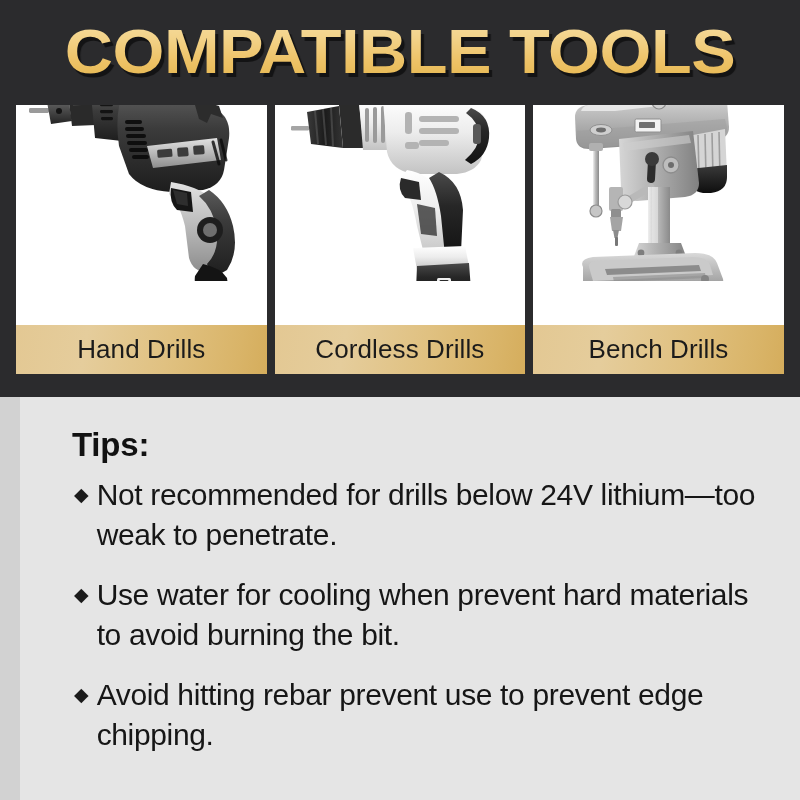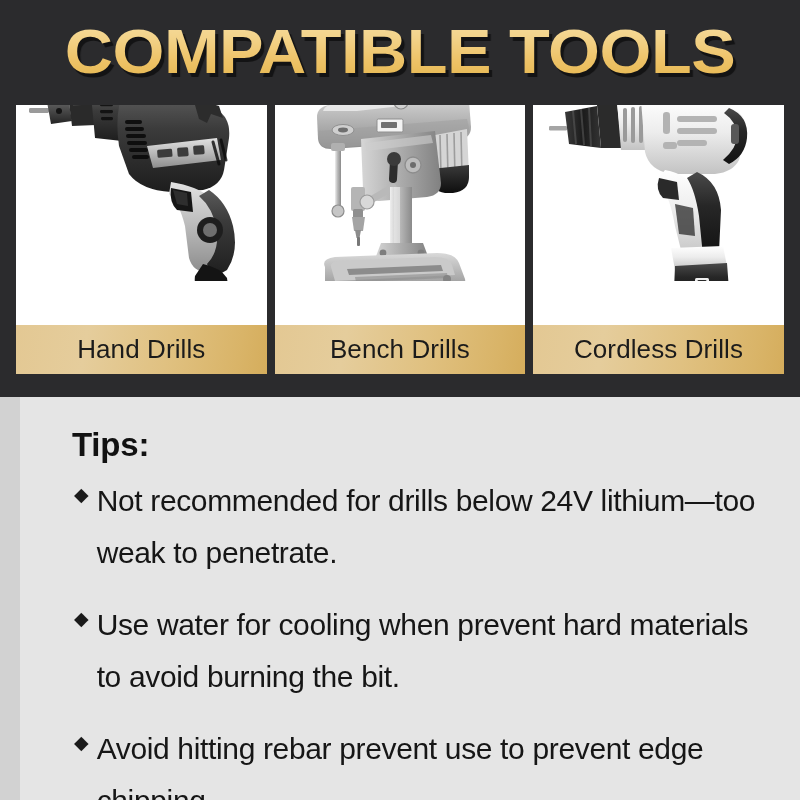--- a/index.html
+++ b/index.html
@@ -142,21 +142,21 @@
     font-size: 19px;
     line-height: 40px;
     color: #1a1a1a;
     margin-right: 8px;
     margin-left: 2px;
   }
 
   .tip-text {
     flex: 1 1 auto;
     font-size: 30px;
-    line-height: 52px;
+    line-height: 40px;
     color: #161616;
     letter-spacing: -0.35px;
     max-width: 672px;
   }
 </style>
 </head>
 <body>
 
 <div class="page">
 
@@ -245,20 +245,95 @@
           <path d="M182 178 Q200 182 206 192 L208 206 L186 210 Q172 204 174 190 Z" fill="#141414"></path>
 
           <path d="M196 206 Q200 214 194 215 L186 215" stroke="#1a1a1a" stroke-width="6" fill="none" stroke-linecap="round"></path>
         </svg>
       </div>
       <div class="card-caption">Hand Drills</div>
     </div>
 
     <div class="card">
       <div class="card-figure">
+        <svg width="230" height="215" viewBox="0 0 230 215">
+          <defs>
+            <linearGradient id="cdWhite" x1="0" y1="0" x2="0" y2="1">
+              <stop offset="0" stop-color="#ffffff"></stop>
+              <stop offset="0.45" stop-color="#ededed"></stop>
+              <stop offset="1" stop-color="#c3c3c3"></stop>
+            </linearGradient>
+            <linearGradient id="cdDark" x1="0" y1="0" x2="0" y2="1">
+              <stop offset="0" stop-color="#4a4a4a"></stop>
+              <stop offset="0.4" stop-color="#272727"></stop>
+              <stop offset="1" stop-color="#121212"></stop>
+            </linearGradient>
+            <linearGradient id="cdChuck" x1="0" y1="0" x2="1" y2="0">
+              <stop offset="0" stop-color="#3a3a3a"></stop>
+              <stop offset="0.5" stop-color="#1b1b1b"></stop>
+              <stop offset="1" stop-color="#343434"></stop>
+            </linearGradient>
+          </defs>
+
+          <rect x="6" y="40" width="18" height="4.5" rx="1.2" fill="#a5a5a5"></rect>
+
+          <path d="M22 26 L54 20 L58 62 L26 58 Z" fill="url(#cdChuck)"></path>
+          <g stroke="#5d5d5d" stroke-width="2" opacity="0.55">
+            <line x1="30" y1="25" x2="33" y2="58"></line>
+            <line x1="38" y1="23" x2="41" y2="59"></line>
+            <line x1="46" y1="22" x2="48" y2="60"></line>
+          </g>
+
+          <path d="M54 19 L74 17 L79 62 L58 62 Z" fill="#2b2b2b"></path>
+
+          <path d="M74 16 L100 15 L104 64 L78 64 Z" fill="url(#cdWhite)"></path>
+          <g fill="#9a9a9a">
+            <rect x="80" y="22" width="4" height="34" rx="2"></rect>
+            <rect x="88" y="21" width="4" height="36" rx="2"></rect>
+            <rect x="96" y="20" width="4" height="37" rx="2"></rect>
+          </g>
+
+          <path d="M98 14 Q140 8 176 16 L196 26 Q206 36 202 52
+                   L196 74 Q190 86 172 88 L128 88 Q106 84 102 66 Z" fill="url(#cdWhite)"></path>
+
+          <g fill="#b3b3b3">
+            <rect x="120" y="26" width="7" height="22" rx="3.2"></rect>
+            <rect x="134" y="30" width="40" height="6" rx="3"></rect>
+            <rect x="134" y="42" width="40" height="6" rx="3"></rect>
+            <rect x="134" y="54" width="30" height="6" rx="3"></rect>
+            <rect x="120" y="56" width="14" height="7" rx="3"></rect>
+          </g>
+
+          <path d="M186 22 Q206 30 204 52 Q202 70 186 78 L180 74 Q194 62 194 50
+                   Q194 36 181 27 Z" fill="url(#cdDark)"></path>
+          <rect x="188" y="38" width="8" height="20" rx="3" fill="#585858"></rect>
+
+          <path d="M122 84 Q146 88 154 108 L160 146 L164 168
+                   L140 172 L132 140 Q126 106 114 94 Z" fill="url(#cdWhite)"></path>
+
+          <path d="M154 86 Q176 96 178 124 L176 166 L160 170 L156 130
+                   Q152 104 144 92 Z" fill="url(#cdDark)"></path>
+
+          <path d="M116 92 L134 96 L136 114 L120 112 Q112 104 116 92 Z" fill="#2a2a2a"></path>
+
+          <path d="M132 118 L150 122 L152 150 L136 148 Z" fill="#3f3f3f" opacity="0.85"></path>
+
+          <path d="M128 162 L180 160 L184 180 L132 184 Z" fill="url(#cdWhite)"></path>
+
+          <path d="M132 180 L184 177 L186 204 Q186 210 178 210 L140 212
+                   Q132 212 131 204 Z" fill="url(#cdDark)"></path>
+          <rect x="152" y="192" width="14" height="10" rx="1.5" fill="#f0f0f0"></rect>
+          <rect x="154.5" y="194" width="9" height="6" rx="1" fill="#2a2a2a"></rect>
+        </svg>
+      </div>
+      <div class="card-caption">Cordless Drills</div>
+    </div>
+
+    <div class="card">
+      <div class="card-figure">
         <svg width="210" height="220" viewBox="0 0 210 220">
           <defs>
             <linearGradient id="bdHead" x1="0" y1="0" x2="0" y2="1">
               <stop offset="0" stop-color="#e6e6e6"></stop>
               <stop offset="0.3" stop-color="#c4c4c4"></stop>
               <stop offset="1" stop-color="#8e8e8e"></stop>
             </linearGradient>
             <linearGradient id="bdBody" x1="0" y1="0" x2="1" y2="0">
               <stop offset="0" stop-color="#d6d6d6"></stop>
               <stop offset="0.5" stop-color="#ababab"></stop>
@@ -355,95 +430,20 @@
             <path d="M60 194 L152 190 L153 195 L61 199 Z" opacity="0.6"></path>
           </g>
 
           <circle cx="48" cy="204" r="4" fill="#848484"></circle>
           <circle cx="152" cy="196" r="4" fill="#848484"></circle>
         </svg>
       </div>
       <div class="card-caption">Bench Drills</div>
     </div>
 
-    <div class="card">
-      <div class="card-figure">
-        <svg width="230" height="215" viewBox="0 0 230 215">
-          <defs>
-            <linearGradient id="cdWhite" x1="0" y1="0" x2="0" y2="1">
-              <stop offset="0" stop-color="#ffffff"></stop>
-              <stop offset="0.45" stop-color="#ededed"></stop>
-              <stop offset="1" stop-color="#c3c3c3"></stop>
-            </linearGradient>
-            <linearGradient id="cdDark" x1="0" y1="0" x2="0" y2="1">
-              <stop offset="0" stop-color="#4a4a4a"></stop>
-              <stop offset="0.4" stop-color="#272727"></stop>
-              <stop offset="1" stop-color="#121212"></stop>
-            </linearGradient>
-            <linearGradient id="cdChuck" x1="0" y1="0" x2="1" y2="0">
-              <stop offset="0" stop-color="#3a3a3a"></stop>
-              <stop offset="0.5" stop-color="#1b1b1b"></stop>
-              <stop offset="1" stop-color="#343434"></stop>
-            </linearGradient>
-          </defs>
-
-          <rect x="6" y="40" width="18" height="4.5" rx="1.2" fill="#a5a5a5"></rect>
-
-          <path d="M22 26 L54 20 L58 62 L26 58 Z" fill="url(#cdChuck)"></path>
-          <g stroke="#5d5d5d" stroke-width="2" opacity="0.55">
-            <line x1="30" y1="25" x2="33" y2="58"></line>
-            <line x1="38" y1="23" x2="41" y2="59"></line>
-            <line x1="46" y1="22" x2="48" y2="60"></line>
-          </g>
-
-          <path d="M54 19 L74 17 L79 62 L58 62 Z" fill="#2b2b2b"></path>
-
-          <path d="M74 16 L100 15 L104 64 L78 64 Z" fill="url(#cdWhite)"></path>
-          <g fill="#9a9a9a">
-            <rect x="80" y="22" width="4" height="34" rx="2"></rect>
-            <rect x="88" y="21" width="4" height="36" rx="2"></rect>
-            <rect x="96" y="20" width="4" height="37" rx="2"></rect>
-          </g>
-
-          <path d="M98 14 Q140 8 176 16 L196 26 Q206 36 202 52
-                   L196 74 Q190 86 172 88 L128 88 Q106 84 102 66 Z" fill="url(#cdWhite)"></path>
-
-          <g fill="#b3b3b3">
-            <rect x="120" y="26" width="7" height="22" rx="3.2"></rect>
-            <rect x="134" y="30" width="40" height="6" rx="3"></rect>
-            <rect x="134" y="42" width="40" height="6" rx="3"></rect>
-            <rect x="134" y="54" width="30" height="6" rx="3"></rect>
-            <rect x="120" y="56" width="14" height="7" rx="3"></rect>
-          </g>
-
-          <path d="M186 22 Q206 30 204 52 Q202 70 186 78 L180 74 Q194 62 194 50
-                   Q194 36 181 27 Z" fill="url(#cdDark)"></path>
-          <rect x="188" y="38" width="8" height="20" rx="3" fill="#585858"></rect>
-
-          <path d="M122 84 Q146 88 154 108 L160 146 L164 168
-                   L140 172 L132 140 Q126 106 114 94 Z" fill="url(#cdWhite)"></path>
-
-          <path d="M154 86 Q176 96 178 124 L176 166 L160 170 L156 130
-                   Q152 104 144 92 Z" fill="url(#cdDark)"></path>
-
-          <path d="M116 92 L134 96 L136 114 L120 112 Q112 104 116 92 Z" fill="#2a2a2a"></path>
-
-          <path d="M132 118 L150 122 L152 150 L136 148 Z" fill="#3f3f3f" opacity="0.85"></path>
-
-          <path d="M128 162 L180 160 L184 180 L132 184 Z" fill="url(#cdWhite)"></path>
-
-          <path d="M132 180 L184 177 L186 204 Q186 210 178 210 L140 212
-                   Q132 212 131 204 Z" fill="url(#cdDark)"></path>
-          <rect x="152" y="192" width="14" height="10" rx="1.5" fill="#f0f0f0"></rect>
-          <rect x="154.5" y="194" width="9" height="6" rx="1" fill="#2a2a2a"></rect>
-        </svg>
-      </div>
-      <div class="card-caption">Cordless Drills</div>
-    </div>
-
   </div>
 
   <div class="tips">
     <div class="tips-heading">Tips:</div>
 
     <div class="tip-item">
       <span class="tip-bullet">◆</span>
       <span class="tip-text">Not recommended for drills below 24V lithium—too weak to penetrate.</span>
     </div>
 

